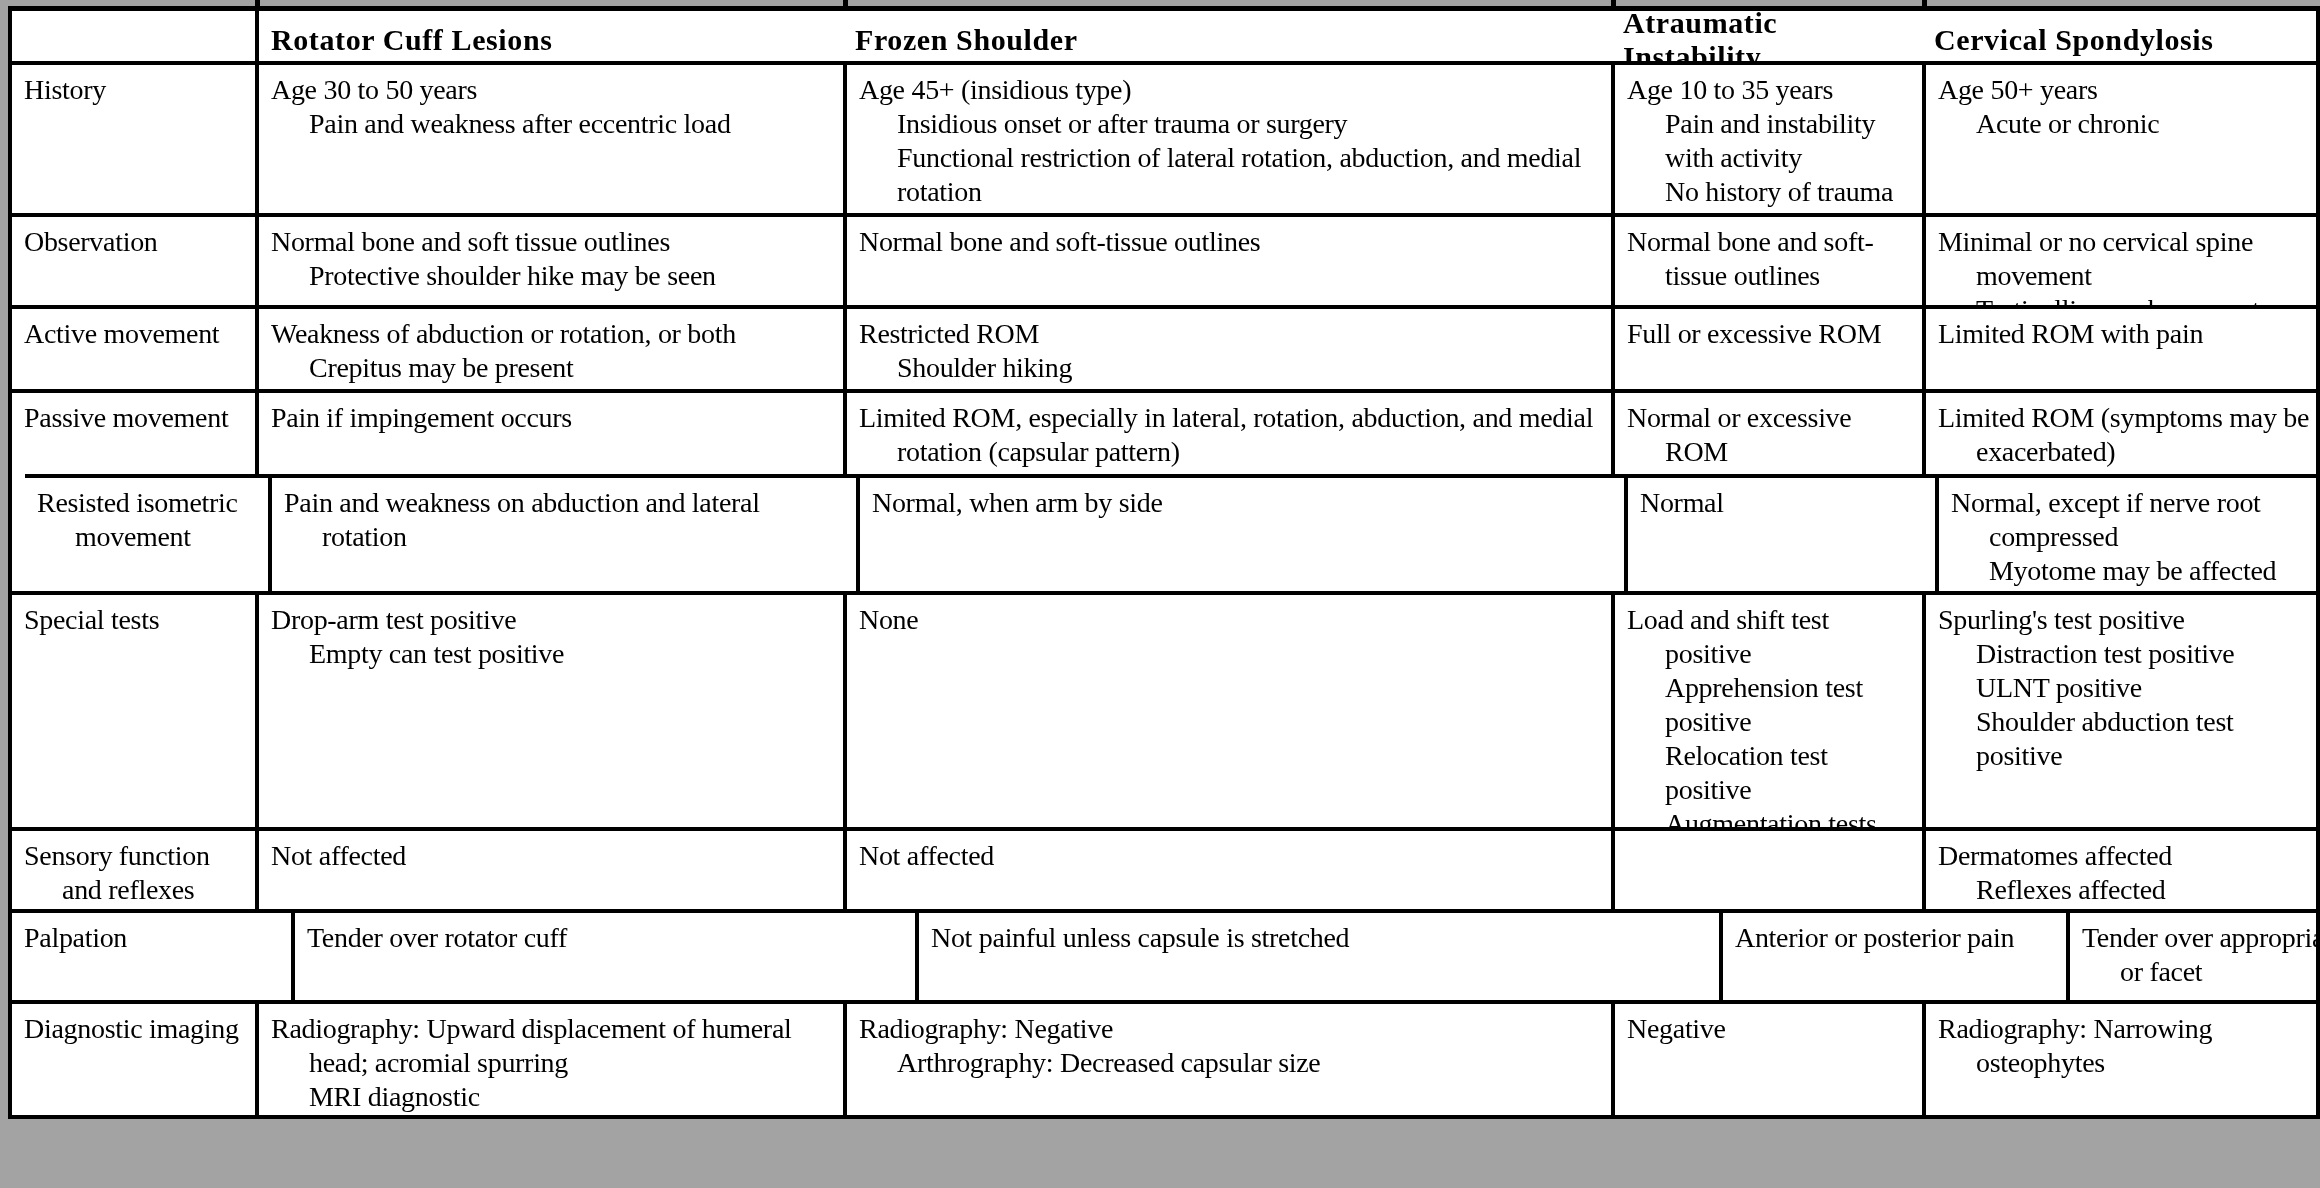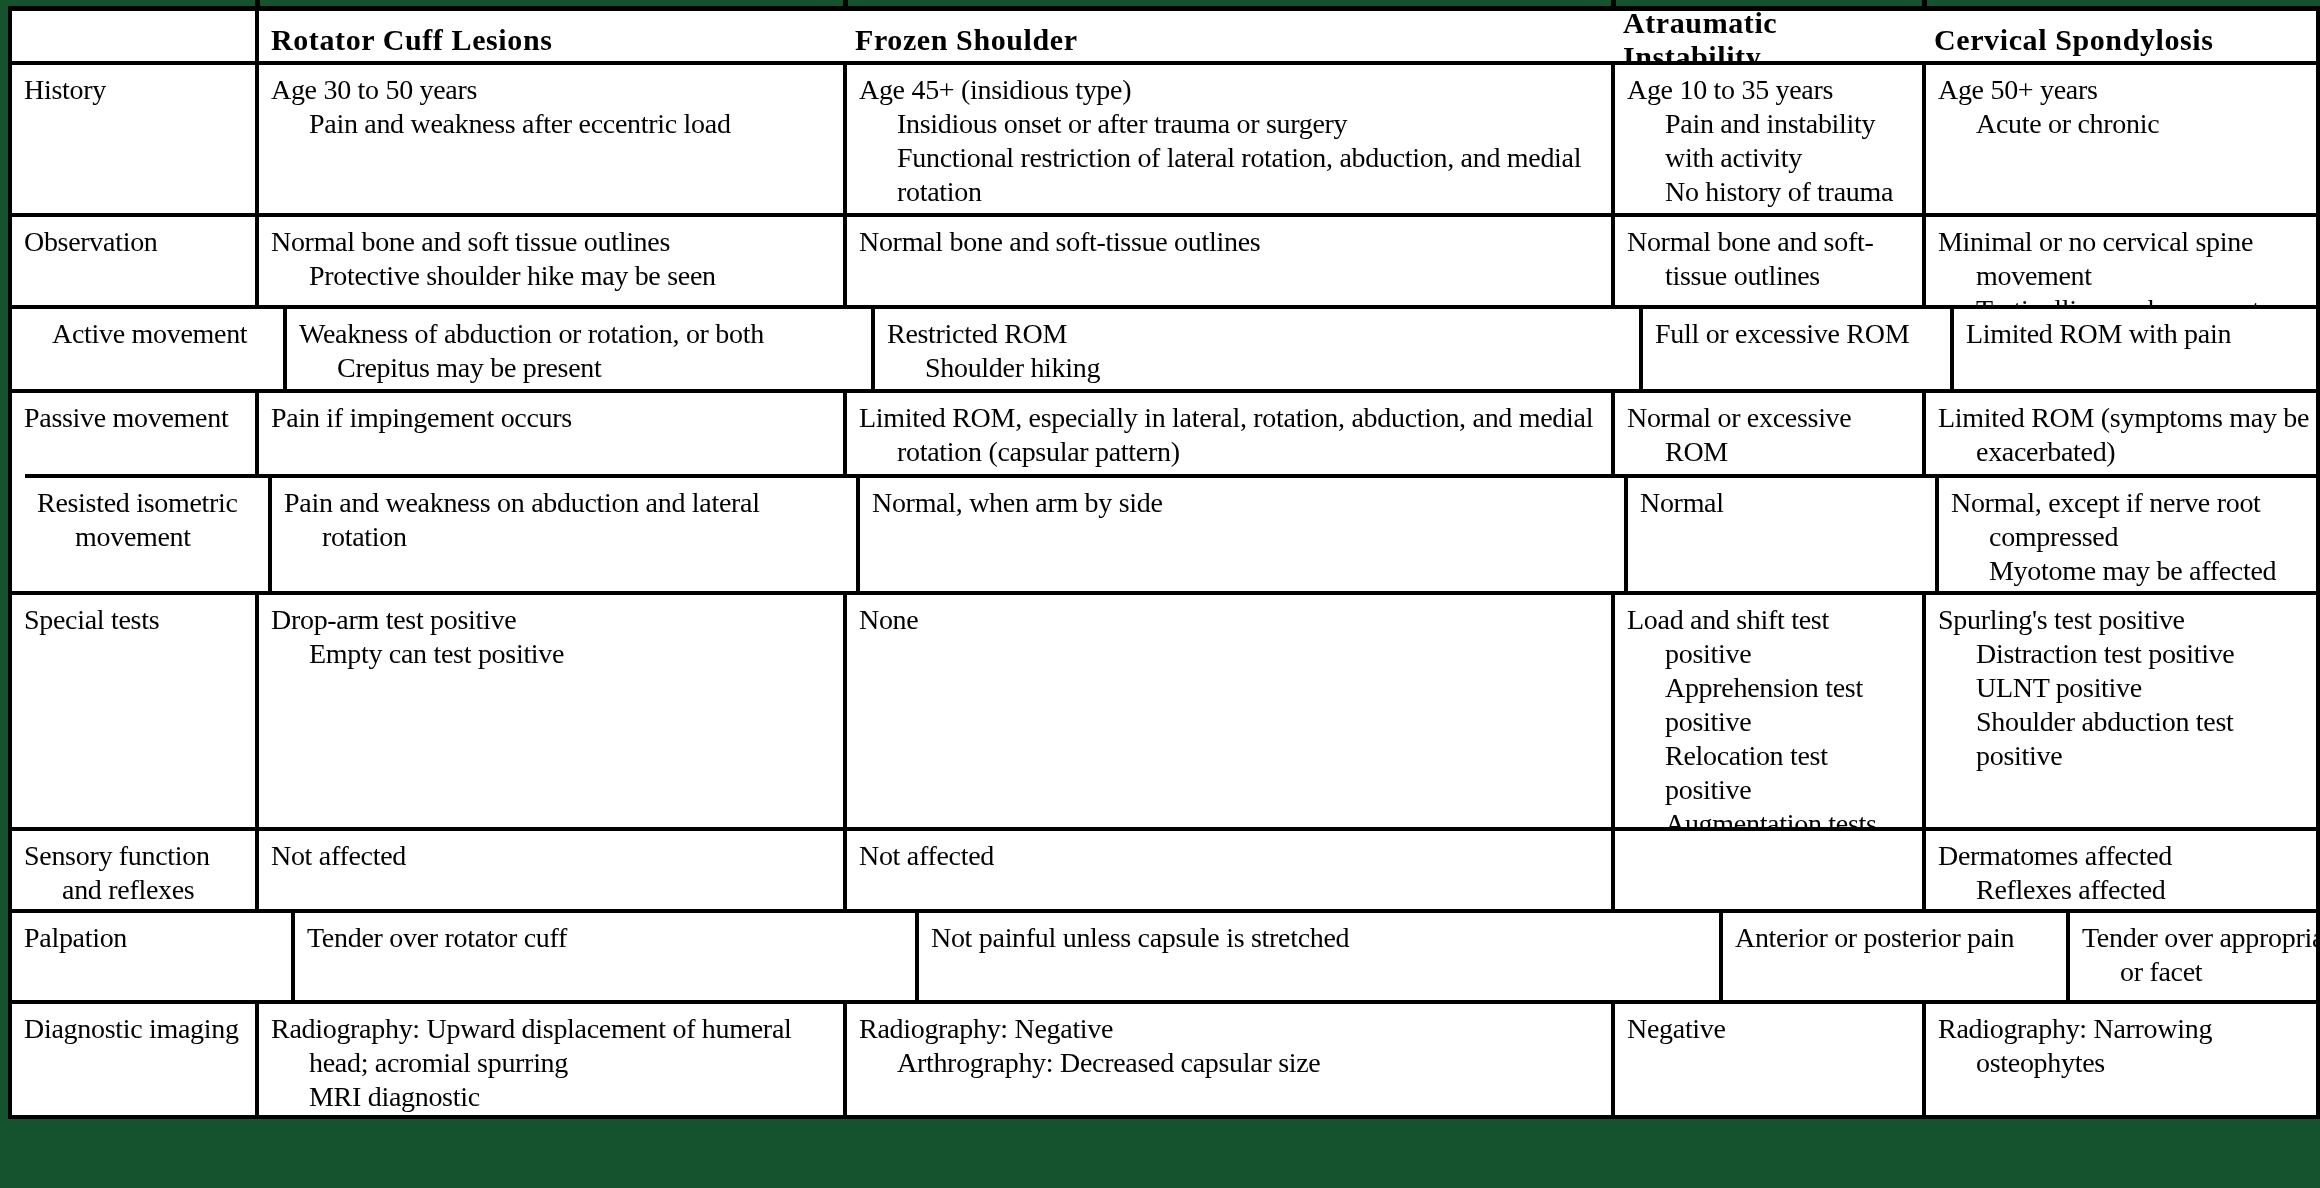--- a/index.html
+++ b/index.html
@@ -1,20 +1,20 @@
 <!DOCTYPE html>
 <html><head>
 <meta charset="utf-8">
 <style>
   html, body { margin: 0; padding: 0; background: #ffffff; }
   .page {
     position: relative;
     width: 2320px;
     height: 1188px;
-    background: #14532d;
+    background: #a3a3a3;
     color: #000000;
     font-family: "Liberation Serif", "DejaVu Serif", serif;
     font-size: 28px;
     line-height: 34px;
     letter-spacing: -0.3px;
     overflow: hidden;
   }
   * { box-sizing: border-box; }
   .table {
     position: absolute;
@@ -43,21 +43,21 @@
   .header-row .cell:nth-child(2) { border-left: 4px solid #000; }
   .body-row { border-top: 4px solid #000; }
   .body-row .cell { overflow: hidden; }
   .body-row .cell + .cell { border-left: 4px solid #000; }
   .cell { padding: 8px 6px 0 12px; }
   .line { padding-left: 38px; }
   .line.i0 { text-indent: -38px; }
   
   .tbody .row:nth-child(1) { height: 152px; }
   .tbody .row:nth-child(2) { height: 92px; }
-  .tbody .row:nth-child(3) { height: 84px; padding-left: 28px; }
+  .tbody .row:nth-child(3) { height: 84px; }
   .tbody .row:nth-child(4) { height: 85px; }
   .tbody .row:nth-child(5) { height: 117px; margin-left: 13px; }
   .tbody .row:nth-child(6) { height: 236px; }
   .tbody .row:nth-child(7) { height: 82px; }
   .tbody .row:nth-child(8) { height: 91px; gap: 36px; }
   .tbody .row:nth-child(9) { height: 115px; }
   
   .stub {
     position: absolute;
     top: 0;

